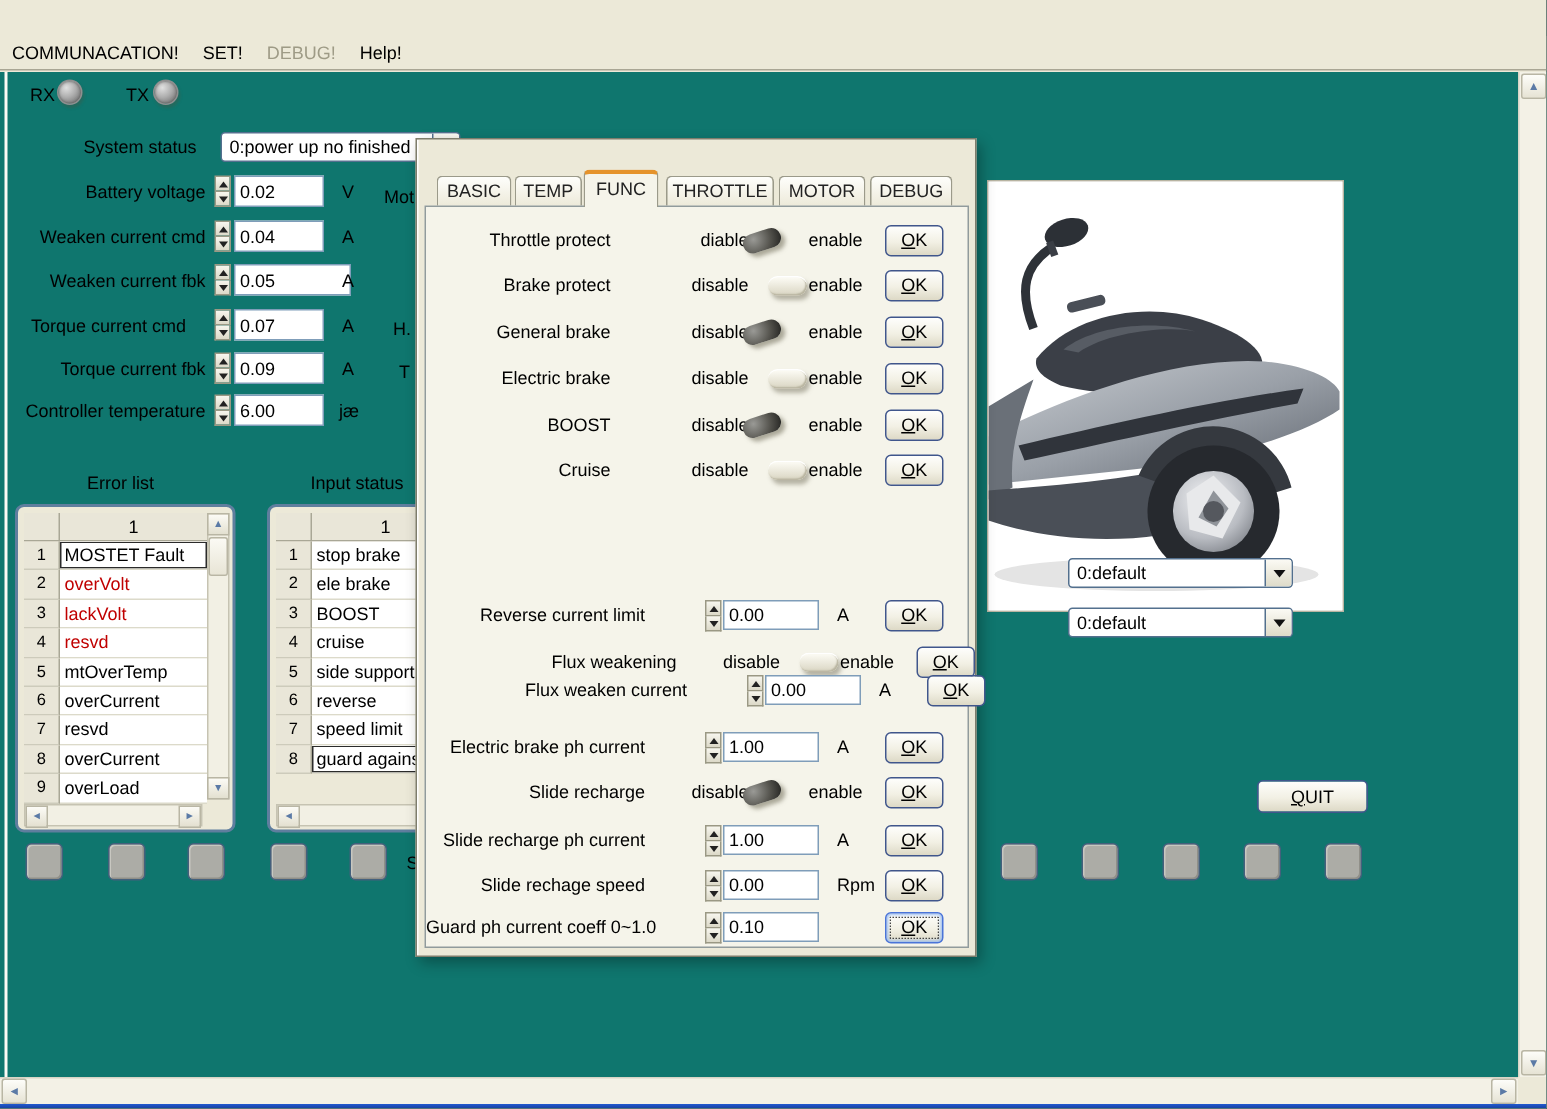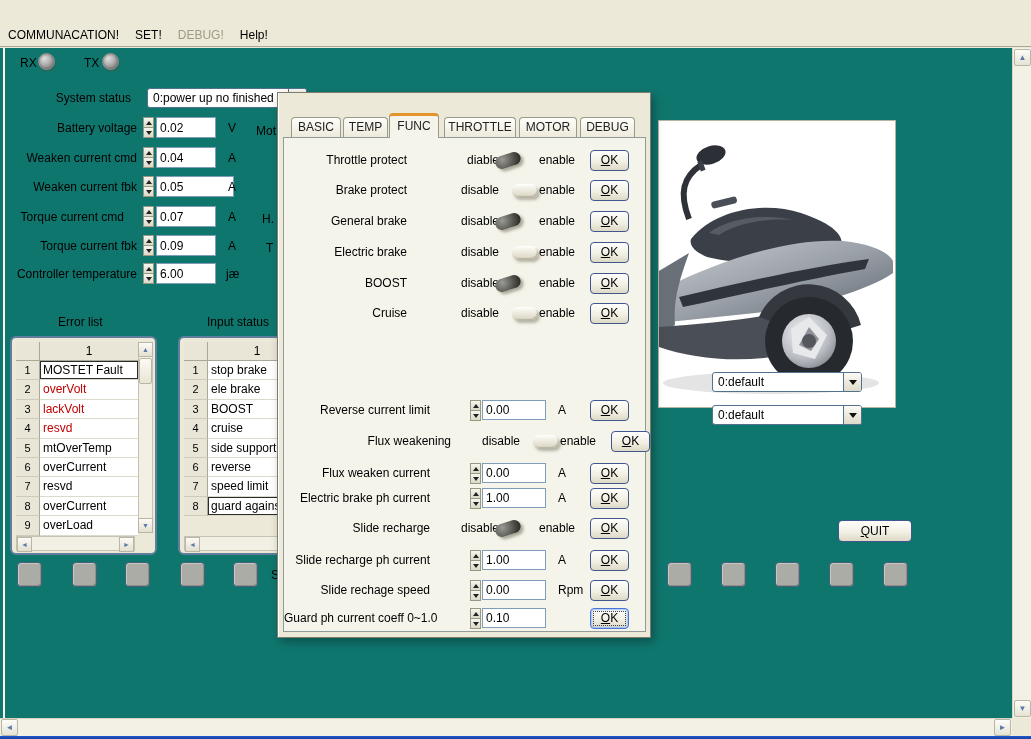--- a/index.html
+++ b/index.html
@@ -446,21 +446,21 @@
           <span class="dunit">A</span>
           <button class="xpbtn okbtn">OK</button>
         </div>
         <div class="drow" style="top:293px;margin-left:21px;">
           <span class="pm-label">Flux weakening</span>
           <span class="dis">disable</span>
           <span class="tog light"></span>
           <span class="ena">enable</span>
           <button class="xpbtn okbtn">OK</button>
         </div>
-        <div class="drow" style="top:325px;">
+        <div class="drow" style="top:312px;margin-left:28px;">
           <span class="pm-label">Flux weaken current</span>
           <span class="spin dspin">
               <b class="su"></b>
               <b class="sd"></b>
             </span>
           <input class="finput dinput" value="0.00" style="">
           <span class="dunit">A</span>
           <button class="xpbtn okbtn">OK</button>
         </div>
         <div class="drow" style="top:350px;">

